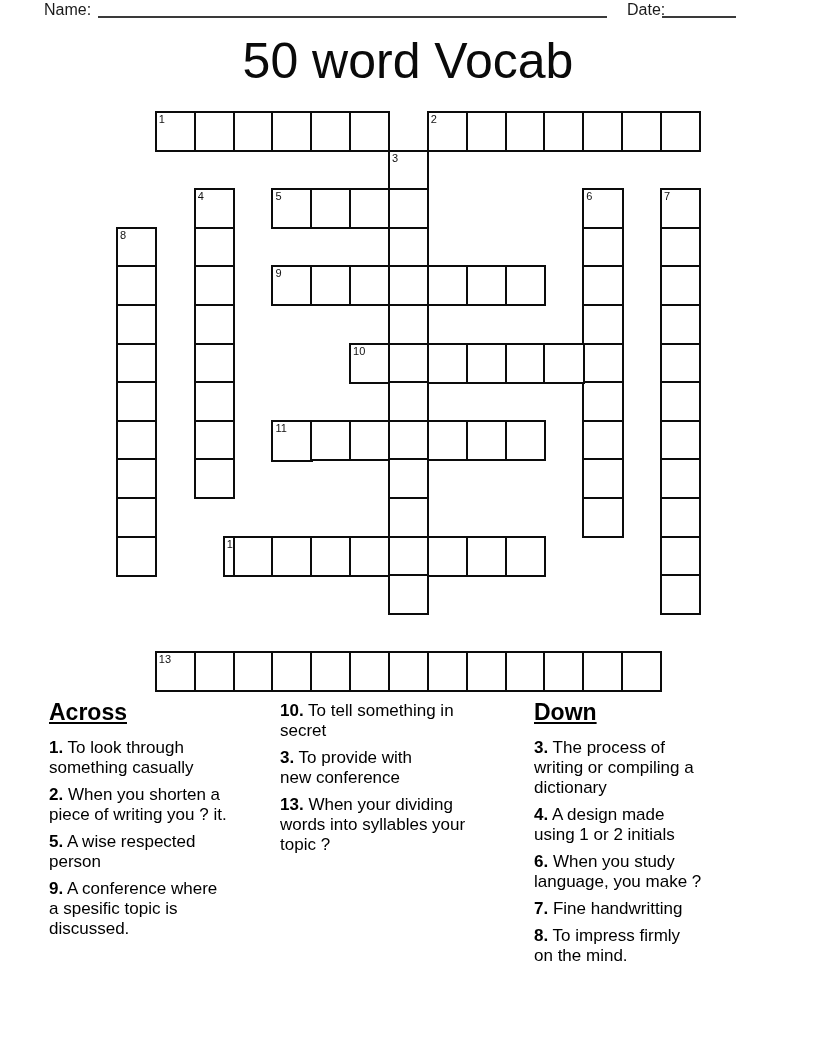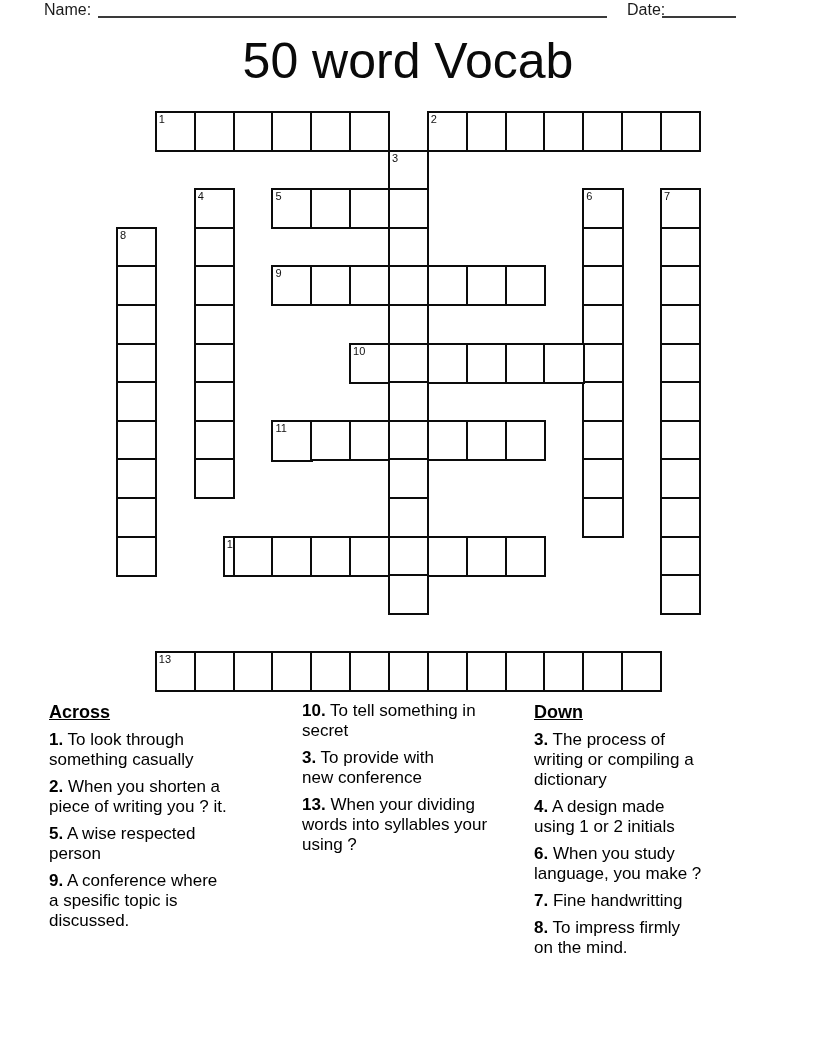--- a/index.html
+++ b/index.html
@@ -68,27 +68,27 @@
   }
 
   
   .clue-col {
     position: absolute;
     top: 701px;
     font-size: 17px;
     line-height: 20px;
   }
   #clue-col-0 { left: 49px;  width: 238px; }
-  #clue-col-1 { left: 302px; width: 240px; }
+  #clue-col-1 { left: 280px; width: 240px; }
   #clue-col-2 { left: 534px; width: 252px; }
   .clue-heading {
-    font-size: 18px;
+    font-size: 23px;
     font-weight: bold;
     text-decoration: underline;
-    margin: 0 0 7px 0;
+    margin: 0 0 15px 0;
     line-height: 22px;
   }
   .clue {
     margin: 0 0 7px 0;
   }
   .clue .cnum { font-weight: bold; }
   .clue .ctext { white-space: pre-line; }
 </style>
 </head>
 <body>
@@ -246,21 +246,21 @@
 a spesific topic is
 discussed.</span></div>
     </div>
   <div class="clue-col" id="clue-col-1">
       <div class="clue"><b class="cnum">10.</b> <span class="ctext">To tell something in
 secret</span></div>
       <div class="clue"><b class="cnum">3.</b> <span class="ctext">To provide with
 new conference</span></div>
       <div class="clue"><b class="cnum">13.</b> <span class="ctext">When your dividing
 words into syllables your
-using ?</span></div>
+topic ?</span></div>
     </div>
   <div class="clue-col" id="clue-col-2">
       <div class="clue-heading">Down</div>
       <div class="clue"><b class="cnum">3.</b> <span class="ctext">The process of
 writing or compiling a
 dictionary</span></div>
       <div class="clue"><b class="cnum">4.</b> <span class="ctext">A design made
 using 1 or 2 initials</span></div>
       <div class="clue"><b class="cnum">6.</b> <span class="ctext">When you study
 language, you make ?</span></div>

